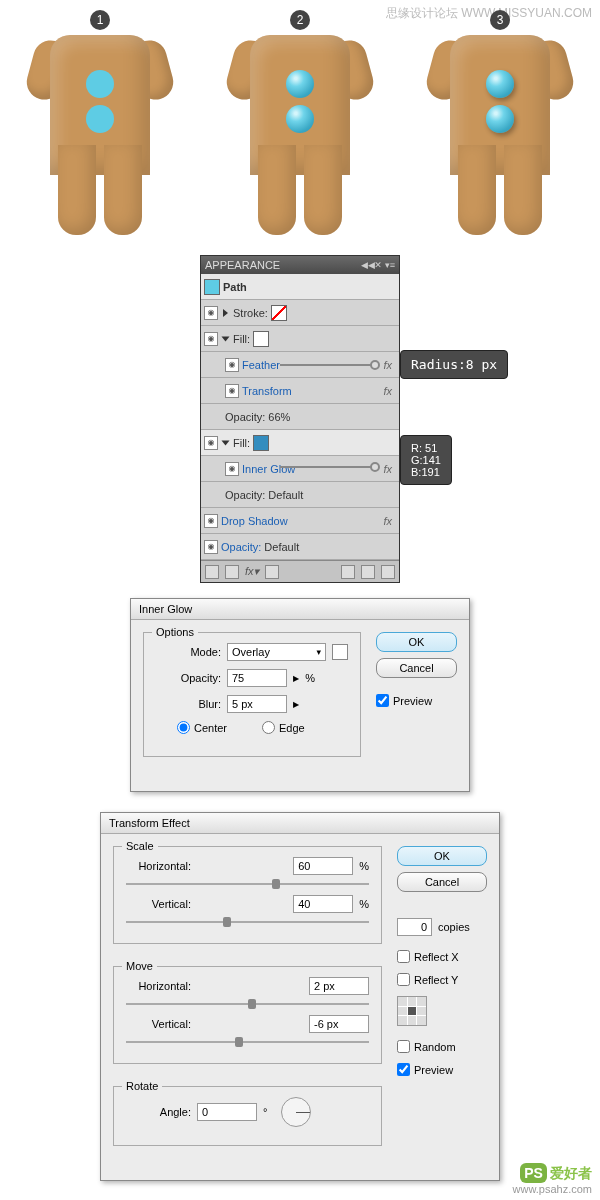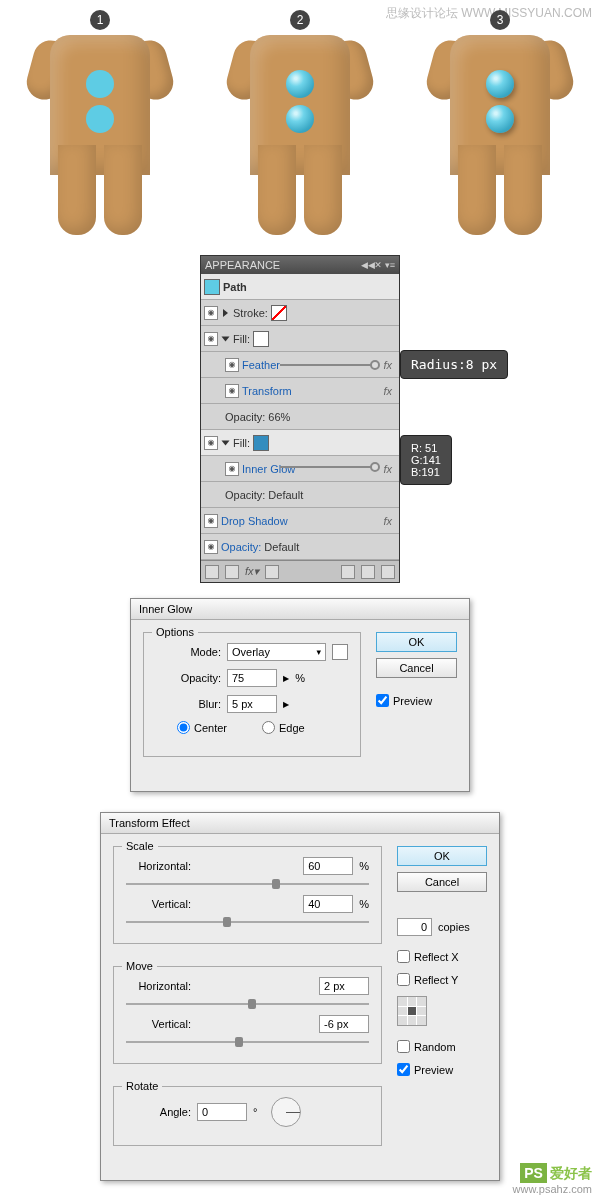--- a/index.html
+++ b/index.html
@@ -1,19 +1,19 @@
 <!DOCTYPE html>
 <html><head>
 <meta charset="utf-8">
 <style>
 *{box-sizing:border-box;margin:0;padding:0;font-family:Tahoma,Arial,sans-serif;font-size:11px}
 body{background:#fff;width:600px;height:1200px;position:relative}
 .watermark-top{position:absolute;top:5px;right:8px;color:#bbb;font-size:12px}
 .watermark-bot{position:absolute;bottom:5px;right:8px;text-align:right}
-.ps-logo{display:inline-block;background:#7cb342;color:#fff;font-weight:bold;padding:2px 4px;border-radius:0;font-size:14px}
+.ps-logo{display:inline-block;background:#7cb342;color:#fff;font-weight:bold;padding:2px 4px;border-radius:6px;font-size:14px}
 .ps-text{color:#8bc34a;font-size:14px;font-weight:bold}
 .ps-url{color:#999;font-size:11px}
 .steps{display:flex;justify-content:space-around;padding:10px 0 20px}
 .step{position:relative}
 .badge{position:absolute;top:0;left:50%;transform:translateX(-50%);width:20px;height:20px;border-radius:50%;background:#444;color:#fff;text-align:center;line-height:20px;font-size:12px}
 .ginger{width:140px;height:210px;margin-top:15px;position:relative}
 .body{position:absolute;width:100px;height:140px;left:20px;top:10px;background:#c8955a;border-radius:20px 20px 0 0;box-shadow:inset -8px -8px 20px rgba(0,0,0,.15),inset 8px 8px 15px rgba(255,255,255,.2)}
 .arm-l,.arm-r{position:absolute;width:35px;height:60px;background:#c8955a;top:15px;border-radius:18px;box-shadow:inset -5px -5px 10px rgba(0,0,0,.15)}
 .arm-l{left:0;transform:rotate(15deg)}
 .arm-r{right:0;transform:rotate(-15deg)}
@@ -59,28 +59,28 @@
 .dialog{margin:0 auto 20px;background:#ececec;border:1px solid #888;box-shadow:2px 2px 5px rgba(0,0,0,.3)}
 .dlg-title{background:linear-gradient(#fafafa,#dedede);padding:4px 8px;border-bottom:1px solid #aaa;font-size:11px}
 .dlg-body{padding:12px;display:flex;gap:15px}
 .dlg-left{flex:1}
 .dlg-right{width:90px;display:flex;flex-direction:column;gap:6px}
 .fieldset{border:1px solid #aaa;padding:10px 12px;margin-bottom:22px;position:relative}
 .legend{position:absolute;top:-7px;left:8px;background:#ececec;padding:0 4px;font-size:11px}
 .frow{display:flex;align-items:center;gap:6px;margin-bottom:8px}
 .frow label{width:65px;text-align:right}
 .input{border:1px solid #999;background:#fff;padding:2px 4px;width:60px;text-align:left}
-.input.sm{width:50px}
+.input.sm{width:60px}
 .select{border:1px solid #999;background:#fff;padding:2px 4px;width:99px;display:flex;justify-content:space-between;align-items:center}
 .select::after{content:"▾";font-size:9px}
 .slider{width:100%;height:2px;background:#aaa;position:relative;margin:4px 0 10px}
 .slider::after{content:"";position:absolute;width:8px;height:10px;background:#888;top:-4px;border-radius:2px}
 .slider.s60::after{left:60%}.slider.s40::after{left:40%}
 .slider.s50::after{left:50%}.slider.s45::after{left:45%}
-.btn{background:linear-gradient(#fdfdfd,#e5e5e5);border:1px solid #888;border-radius:0;padding:3px 2px;text-align:center;cursor:pointer}
+.btn{background:linear-gradient(#fdfdfd,#e5e5e5);border:1px solid #888;border-radius:8px;padding:3px 2px;text-align:center;cursor:pointer}
 .btn.primary{border:1px solid #4aa8d8;background:linear-gradient(#e8f5fc,#cde9f7)}
 .chk{display:flex;align-items:center;gap:4px;margin-bottom:4px}
 .chk input{width:13px;height:13px}
 .radio{display:flex;gap:20px}
 .sw-sm{width:16px;height:16px;border:1px solid #888;background:#fff;display:inline-block}
 .angle-dial{width:30px;height:30px;border:1px solid #999;border-radius:50%;background:#f4f4f4;position:relative;display:inline-block;vertical-align:middle;margin-left:8px}
 .angle-dial::after{content:"";position:absolute;width:14px;height:1px;background:#555;top:50%;left:50%}
 .anchor{width:30px;height:30px;display:inline-grid;grid-template-columns:repeat(3,1fr);gap:1px;border:1px solid #999;background:#fff}
 .anchor span{background:#ddd}
 .anchor span.c{background:#555}

